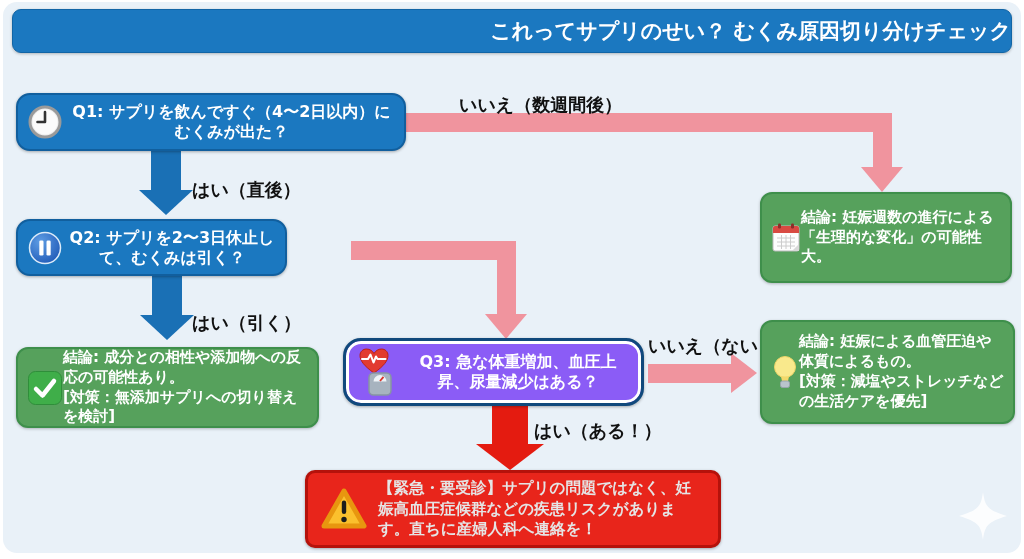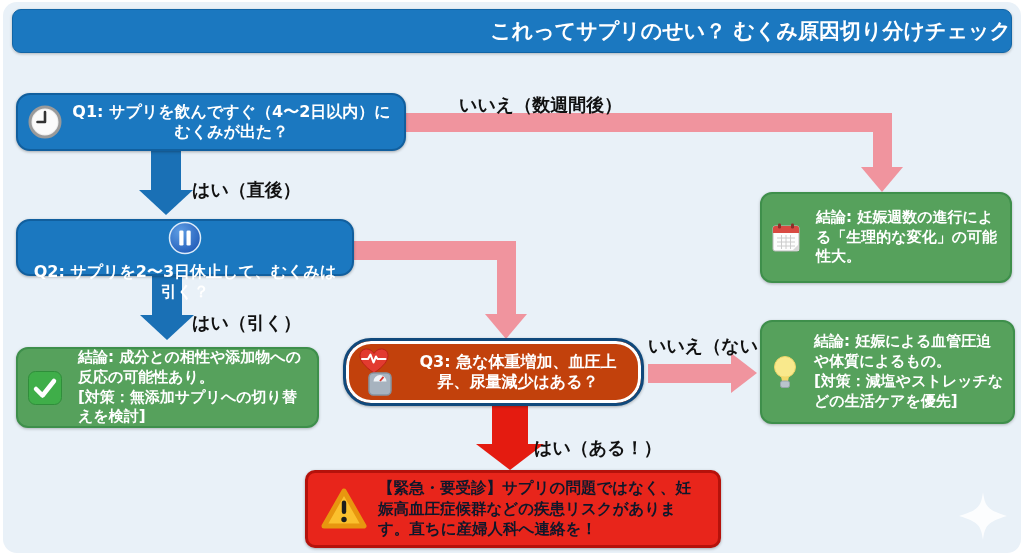--- a/index.html
+++ b/index.html
@@ -6,27 +6,27 @@
   .stage{position:relative;width:1024px;height:559px;background:#ffffff;overflow:hidden;
          font-family:"DejaVu Sans","Liberation Sans",sans-serif;}
   .bg{position:absolute;left:3px;top:2px;right:3px;bottom:6px;background:#e9f1f8;border-radius:14px;}
   .abs{position:absolute;}
   .titlebar{left:12px;top:9px;width:998px;height:42px;background:#1b78c0;border:1px solid #1165a6;
             border-radius:9px;display:flex;align-items:center;justify-content:flex-end;
             color:#fff;font-size:21px;font-weight:700;box-shadow:0 1px 3px rgba(0,0,0,.25);}
   .qbox{background:#1b78c0;border:2px solid #115f9e;border-radius:14px;display:flex;align-items:center;
         gap:7px;padding:0 10px;color:#fff;font-weight:700;box-shadow:0 1px 3px rgba(0,0,0,.3);box-sizing:border-box;}
   .qbox .qtext{flex:1;text-align:center;font-size:16px;line-height:1.25;}
-  .q3box{background:#c2410c;border:3px solid #10497c;box-shadow:inset 0 0 0 3px #ffffff,0 1px 3px rgba(0,0,0,.3);
-         border-radius:28px;}
+  .q3box{background:#8b5cf6;border:3px solid #10497c;box-shadow:inset 0 0 0 3px #ffffff,0 1px 3px rgba(0,0,0,.3);
+         border-radius:18px;}
   .gbox{background:#56a15c;border:2px solid #3e8f4b;border-radius:12px;display:flex;align-items:center;
-        gap:15px;padding:6px 9px;color:#fff;box-shadow:0 1px 3px rgba(0,0,0,.25);box-sizing:border-box;}
+        gap:0;padding:6px 9px;color:#fff;box-shadow:0 1px 3px rgba(0,0,0,.25);box-sizing:border-box;}
   .concl{font-size:15px;font-weight:700;line-height:1.32;white-space:pre-line;}
   .rbox{background:#e8251b;border:3px solid #b5120b;border-radius:10px;display:flex;align-items:center;
-        gap:10px;padding:4px 12px;color:#0f172a;box-shadow:0 1px 3px rgba(0,0,0,.3);box-sizing:border-box;}
+        gap:10px;padding:4px 12px;color:#e5e5e5;box-shadow:0 1px 3px rgba(0,0,0,.3);box-sizing:border-box;}
   .rbox .concl{font-size:15.5px;line-height:1.35;}
   .lbl{font-size:18px;font-weight:700;color:#111;white-space:nowrap;}
   .seg{position:absolute;}
   .blue{background:#1a70b5;}
   .pink{background:#f0949e;}
   .redc{background:#e41b10;}
   .icon{flex-shrink:0;display:inline-flex;}
   .tri{position:absolute;width:0;height:0;}
 </style>
 </head>
@@ -56,34 +56,34 @@
   <div class="seg pink" style="left:648px;top:364px;width:83px;height:19px;"></div>
   <div class="tri" style="left:731px;top:353px;border-top:20px solid transparent;border-bottom:20px solid transparent;border-left:26px solid #f0949e;"></div>
 
   <div class="seg redc" style="left:492px;top:404px;width:36px;height:42px;"></div>
   <div class="tri" style="left:476px;top:444px;border-left:34px solid transparent;border-right:34px solid transparent;border-top:26px solid #e41b10;"></div>
 
   <div class="abs lbl" style="left:192px;top:166px;margin-top:12px;">はい（直後）</div>
   <div class="abs lbl" style="left:459px;top:93px;">いいえ（数週間後）</div>
   <div class="abs lbl" style="left:192px;top:311px;">はい（引く）</div>
   <div class="abs lbl" style="left:648px;top:334px;">いいえ（ない）</div>
-  <div class="abs lbl" style="left:534px;top:436px;">はい（ある！）</div>
+  <div class="abs lbl" style="left:534px;top:419px;">はい（ある！）</div>
 
   <div class="abs qbox" style="left:16px;top:93px;width:390px;height:58px;">
     <span class="icon">
       <svg width="34" height="34" viewBox="0 0 34 34">
         <circle cx="17" cy="17" r="15" fill="#ededed" stroke="#9a9a9a" stroke-width="3"></circle>
         <circle cx="17" cy="17" r="12.5" fill="#fbfbfb"></circle>
         <path d="M17 17 L17 7 M17 17 L9.5 17" stroke="#333" stroke-width="2.6" stroke-linecap="round" fill="none"></path>
       </svg>
     </span>
     <div class="qtext">Q1: サプリを飲んですぐ（4〜2日以内）にむくみが出た？</div>
   </div>
 
-  <div class="abs qbox" style="left:16px;top:219px;width:338px;height:57px;flex-direction:column;">
+  <div class="abs qbox" style="left:16px;top:219px;width:271px;height:57px;">
     <span class="icon">
       <svg width="34" height="34" viewBox="0 0 34 34">
         <defs>
             <radialGradient id="pg" cx="35%" cy="30%" r="85%">
           <stop offset="0" stop-color="#5e9de4"></stop>
               <stop offset="1" stop-color="#1b55b4"></stop>
         </radialGradient>
           </defs>
         <circle cx="17" cy="17" r="15.5" fill="url(#pg)" stroke="#dcebf9" stroke-width="1.5"></circle>
         <rect x="11.3" y="9.5" width="4.2" height="15" rx="1.3" fill="#fff"></rect>

